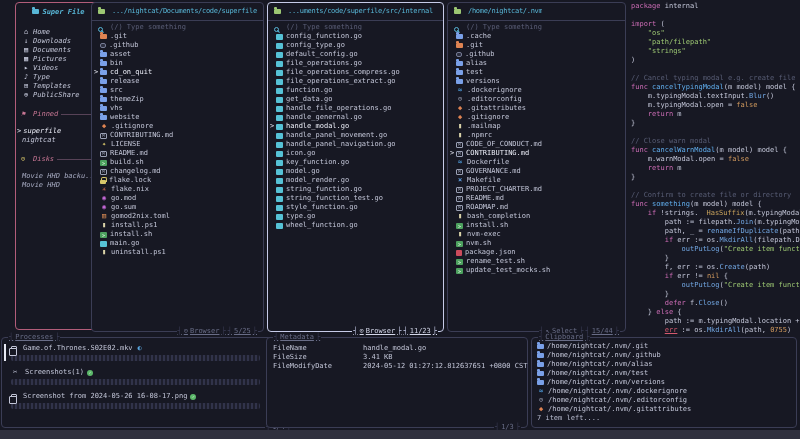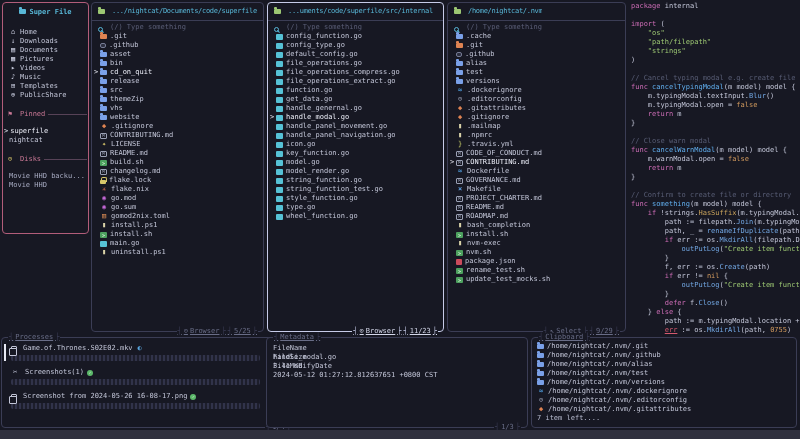--- a/index.html
+++ b/index.html
@@ -46,38 +46,38 @@
   .btitle { position:absolute; top:-5px; left:6px; }
   .bcount { position:absolute; bottom:-5px; right:6px; }
 
   
   .preview { position:absolute; left:631px; top:2px; width:169px; height:334px; overflow:hidden; }
   .cline { height:9px; white-space:pre; overflow:hidden; }
   .tok-p { color:#c3c6d8; }
   .tok-k { color:#cc6cb5; }
   .tok-f { color:#61afef; }
   .tok-m { color:#72a7e3; }
-  .tok-g { color:#c9a35c; }
+  .tok-g { color:#c9a35c;margin-left:8px; }
   .tok-s { color:#9dc873; }
   .tok-c { color:#585d75; }
   .tok-l { color:#d29a5e; }
   .tok-e { color:#d5596e; text-decoration:underline; }
 
   
   .pitem { position:relative; margin:6px 7px 0 9px; }
   .pitem.cursor::before { content:""; position:absolute; left:-7px; top:0; width:2px; height:17px; background:#e8eaf4; }
   .prow1 { display:flex; align-items:center; gap:3px; height:9px; white-space:nowrap; }
   .prow2 { display:flex; align-items:center; gap:5px; height:8px; margin-top:1px; }
   .ptrack { flex:1; height:6px; border-radius:2px;
             background:repeating-linear-gradient(90deg,#31334a 0 2px,#1d1e2b 2px 4px); overflow:hidden; }
   .pfill { height:100%; border-radius:2px; background:linear-gradient(90deg,#8cb0f2,#d0a0f0); }
   .ppct { width:18px; text-align:center; color:#b9bdd1; flex:none;margin-left:8px; }
 
   
-  .mrow { display:flex; height:9px; padding:0 6px; white-space:nowrap;flex-direction:column; }
+  .mrow { display:flex; height:9px; padding:0 6px; white-space:nowrap; }
   .mkey { width:90px; flex:none; }
   .meta-body { margin-top:6px; }
 
   
   .clip-body { margin-top:4px; }
   .crow { display:flex; align-items:center; height:9px; padding:0 5px; white-space:nowrap; }
   .cmore { padding:0 5px; height:9px; color:#b9bdd1; }
 
   .bottom-strip { position:absolute; left:0; top:430px; width:800px; height:9px; background:#2f303e; }
 
@@ -130,21 +130,21 @@
   .i-done { width:6px; height:6px; background:#5cb86a; border-radius:50%; font-size:4px; line-height:6px; color:#fff; }
   .i-done::before{content:"\2713";}
   .i-eye::before{content:"\2299";}
   .i-select::before{content:"\2196";}
 </style>
 </head>
 <body>
 
 <div class="screen">
 
-  <aside class="panel sidebar" style="left:2px; top:2px; width:87px; height:232px;">
+  <aside class="panel sidebar" style="left:15px; top:2px; width:87px; height:328px;font-style:italic;">
     <div class="sb-title">
       <span class="fi i-folder-teal" style="display:inline-block;"></span><span>Super File</span>
     </div>
     <ul class="sb-list">
 
         <li>
           <span class="fi i-home"></span>
           <span>Home</span>
         </li>
 
@@ -163,21 +163,21 @@
           <span>Pictures</span>
         </li>
 
         <li>
           <span class="fi i-videos"></span>
           <span>Videos</span>
         </li>
 
         <li>
           <span class="fi i-music"></span>
-          <span>Music</span>
+          <span>Type</span>
         </li>
 
         <li>
           <span class="fi i-templates"></span>
           <span>Templates</span>
         </li>
 
         <li>
           <span class="fi i-share"></span>
           <span>PublicShare</span>
@@ -437,20 +437,25 @@
           <span class="fi i-go"></span>
           <span class="fname">function.go</span>
         </li>
 
         <li class="frow">
           <span class="gutter"></span>
           <span class="fi i-go"></span>
           <span class="fname">get_data.go</span>
         </li>
 
+        <li class="frow">
+          <span class="gutter"></span>
+          <span class="fi i-go"></span>
+          <span class="fname">handle_file_operations.go</span>
+        </li>
 
         <li class="frow">
           <span class="gutter"></span>
           <span class="fi i-go"></span>
           <span class="fname">handle_genernal.go</span>
         </li>
 
         <li class="frow cursor">
           <span class="gutter"></span>
           <span class="fi i-go"></span>
@@ -609,25 +614,20 @@
           <span class="fi i-file"></span>
           <span class="fname">.mailmap</span>
         </li>
 
         <li class="frow">
           <span class="gutter"></span>
           <span class="fi i-file"></span>
           <span class="fname">.npmrc</span>
         </li>
 
-        <li class="frow">
-          <span class="gutter"></span>
-          <span class="fi i-yml"></span>
-          <span class="fname">.travis.yml</span>
-        </li>
 
         <li class="frow">
           <span class="gutter"></span>
           <span class="fi i-md"></span>
           <span class="fname">CODE_OF_CONDUCT.md</span>
         </li>
 
         <li class="frow cursor">
           <span class="gutter"></span>
           <span class="fi i-md"></span>
@@ -711,21 +711,21 @@
           <span class="gutter"></span>
           <span class="fi i-sh"></span>
           <span class="fname">update_test_mocks.sh</span>
         </li>
       </ul>
     <div class="pfoot">
       <span class="tag">
           <span class="fi i-select" style="width:auto;margin:0;"></span>
           <span>Select</span>
         </span>
-      <span class="tag">9/29</span>
+      <span class="tag">15/44</span>
     </div>
   </section>
 
   <section class="preview">
     <div>
 
         <div class="cline"><span class="tok-k">package</span><span class="tok-p"> internal</span></div>
 
         <div class="cline"></div>
 

